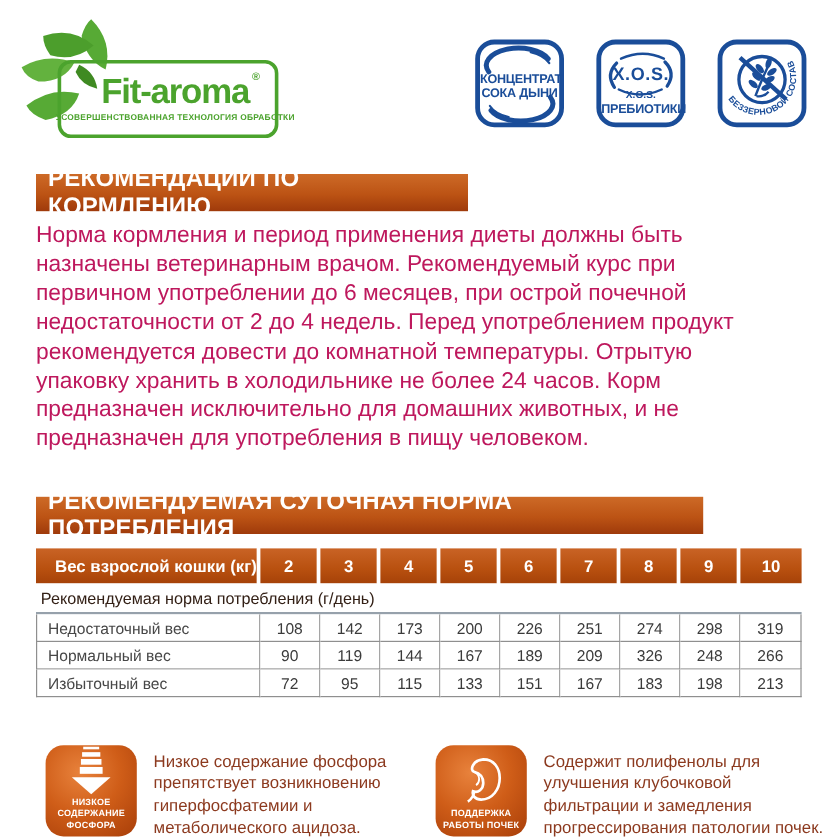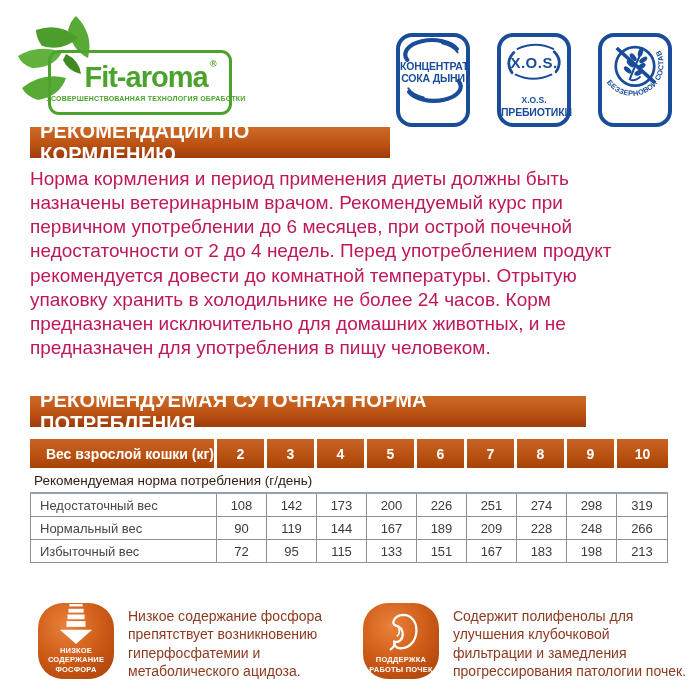--- a/index.html
+++ b/index.html
@@ -11,36 +11,36 @@
   .leaves{position:absolute;left:16px;top:14px;}
   .logo-box{position:absolute;left:48px;top:50px;width:184px;height:65px;box-sizing:border-box;
     border:3px solid #4ba32d;border-radius:11px;display:flex;flex-direction:column;
     align-items:center;justify-content:center;padding-left:12px;background:transparent;}
   .brand-wrap{position:relative;line-height:1;}
   .brand{font-size:29px;font-weight:bold;color:#4ba32d;letter-spacing:-1px;}
   .reg{position:absolute;right:-9px;top:-3px;font-size:9px;font-weight:bold;color:#4ba32d;}
   .tagline{font-size:7px;font-weight:bold;color:#4ba32d;letter-spacing:.2px;margin-top:3px;white-space:nowrap;}
 
   .badges{position:absolute;right:28px;top:33px;display:flex;gap:27px;}
-  .badge{position:relative;width:74px;height:94px;box-sizing:border-box;border:4px solid #1a4d99;
+  .badge{position:relative;width:74px;height:73px;box-sizing:border-box;border:4px solid #1a4d99;
     border-radius:16px;background:#fff;}
   .badge svg{position:absolute;left:0;top:0;}
   .melon-label{position:absolute;left:0;top:24px;width:100%;text-align:center;font-size:10.5px;
     font-weight:bold;color:#1a4d99;line-height:1.1;white-space:pre-line;letter-spacing:-.2px;}
   .xos-oval{position:absolute;left:0;top:17px;width:100%;text-align:center;font-size:15px;
     font-weight:bold;color:#1a4d99;letter-spacing:.5px;}
   .xos-sub{position:absolute;left:0;bottom:5px;width:100%;text-align:center;color:#1a4d99;line-height:1.15;}
   .xos-sub-small{font-size:8.5px;font-weight:bold;display:block;}
   .xos-sub-big{font-size:10.5px;font-weight:bold;display:block;letter-spacing:-.2px;}
 
   
   .section-bar{margin-left:30px;box-sizing:border-box;height:31px;display:flex;align-items:center;
     padding-left:10px;color:#fff;font-weight:bold;font-size:20px;letter-spacing:.2px;
     background:linear-gradient(180deg,#cd6a27 0%,#bc5314 55%,#9f3a0b 100%);}
-  #bar1{width:360px;margin-top:5px;}
+  #bar1{width:360px;margin-top:23px;}
   #bar2{width:556px;margin-top:36px;}
 
   .feeding-text{margin:9px 30px 0 30px;width:645px;font-size:19px;line-height:1.27;
     color:#be185d;white-space:pre-line;}
 
   
   .table-wrap{margin:12px 30px 0 30px;}
   table{border-collapse:separate;border-spacing:0;table-layout:fixed;width:638px;}
   th,td{box-sizing:border-box;padding:0;}
   thead th{background:linear-gradient(180deg,#c96325 0%,#b8500f 60%,#a64208 100%);
@@ -51,21 +51,21 @@
     padding:5px 0 4px 4px;border-bottom:2px solid #96a1ab;}
   tbody tr.datarow td{height:23px;font-size:13px;color:#3b3b3b;text-align:center;
     border-right:1px solid #8f8f8f;border-bottom:1px solid #8f8f8f;background:#fff;}
   tbody tr.datarow td.lbl{text-align:left;padding-left:9px;border-left:1px solid #8f8f8f;color:#474747;}
 
   
   .footer{display:flex;align-items:flex-start;padding-left:38px;margin-top:40px;}
   .foot-item{display:flex;}
   .foot-item.left{width:325px;}
   .foot-item.right{flex:1;}
-  .foot-badge{width:76px;height:76px;border-radius:25px;flex:0 0 76px;
+  .foot-badge{width:76px;height:76px;border-radius:15px;flex:0 0 76px;
     background:radial-gradient(circle at 38% 30%,#e8823c 0%,#cf5d18 48%,#a83e09 100%);
     display:flex;flex-direction:column;align-items:center;justify-content:flex-end;
     padding-bottom:5px;box-sizing:border-box;}
   .foot-badge-label{font-size:7.5px;font-weight:bold;color:#fff;text-align:center;
     line-height:1.25;white-space:pre-line;letter-spacing:.2px;margin-top:2px;}
   .foot-text{margin-left:14px;padding-top:4px;font-size:14px;line-height:1.32;
     color:#8c3a1f;white-space:pre-line;}
 </style>
 </head>
 <body>
@@ -200,21 +200,21 @@
           <td>319</td>
         </tr>
         <tr class="datarow">
           <td class="lbl">Нормальный вес</td>
           <td>90</td>
           <td>119</td>
           <td>144</td>
           <td>167</td>
           <td>189</td>
           <td>209</td>
-          <td>228</td>
+          <td>326</td>
           <td>248</td>
           <td>266</td>
         </tr>
         <tr class="datarow">
           <td class="lbl">Избыточный вес</td>
           <td>72</td>
           <td>95</td>
           <td>115</td>
           <td>133</td>
           <td>151</td>

